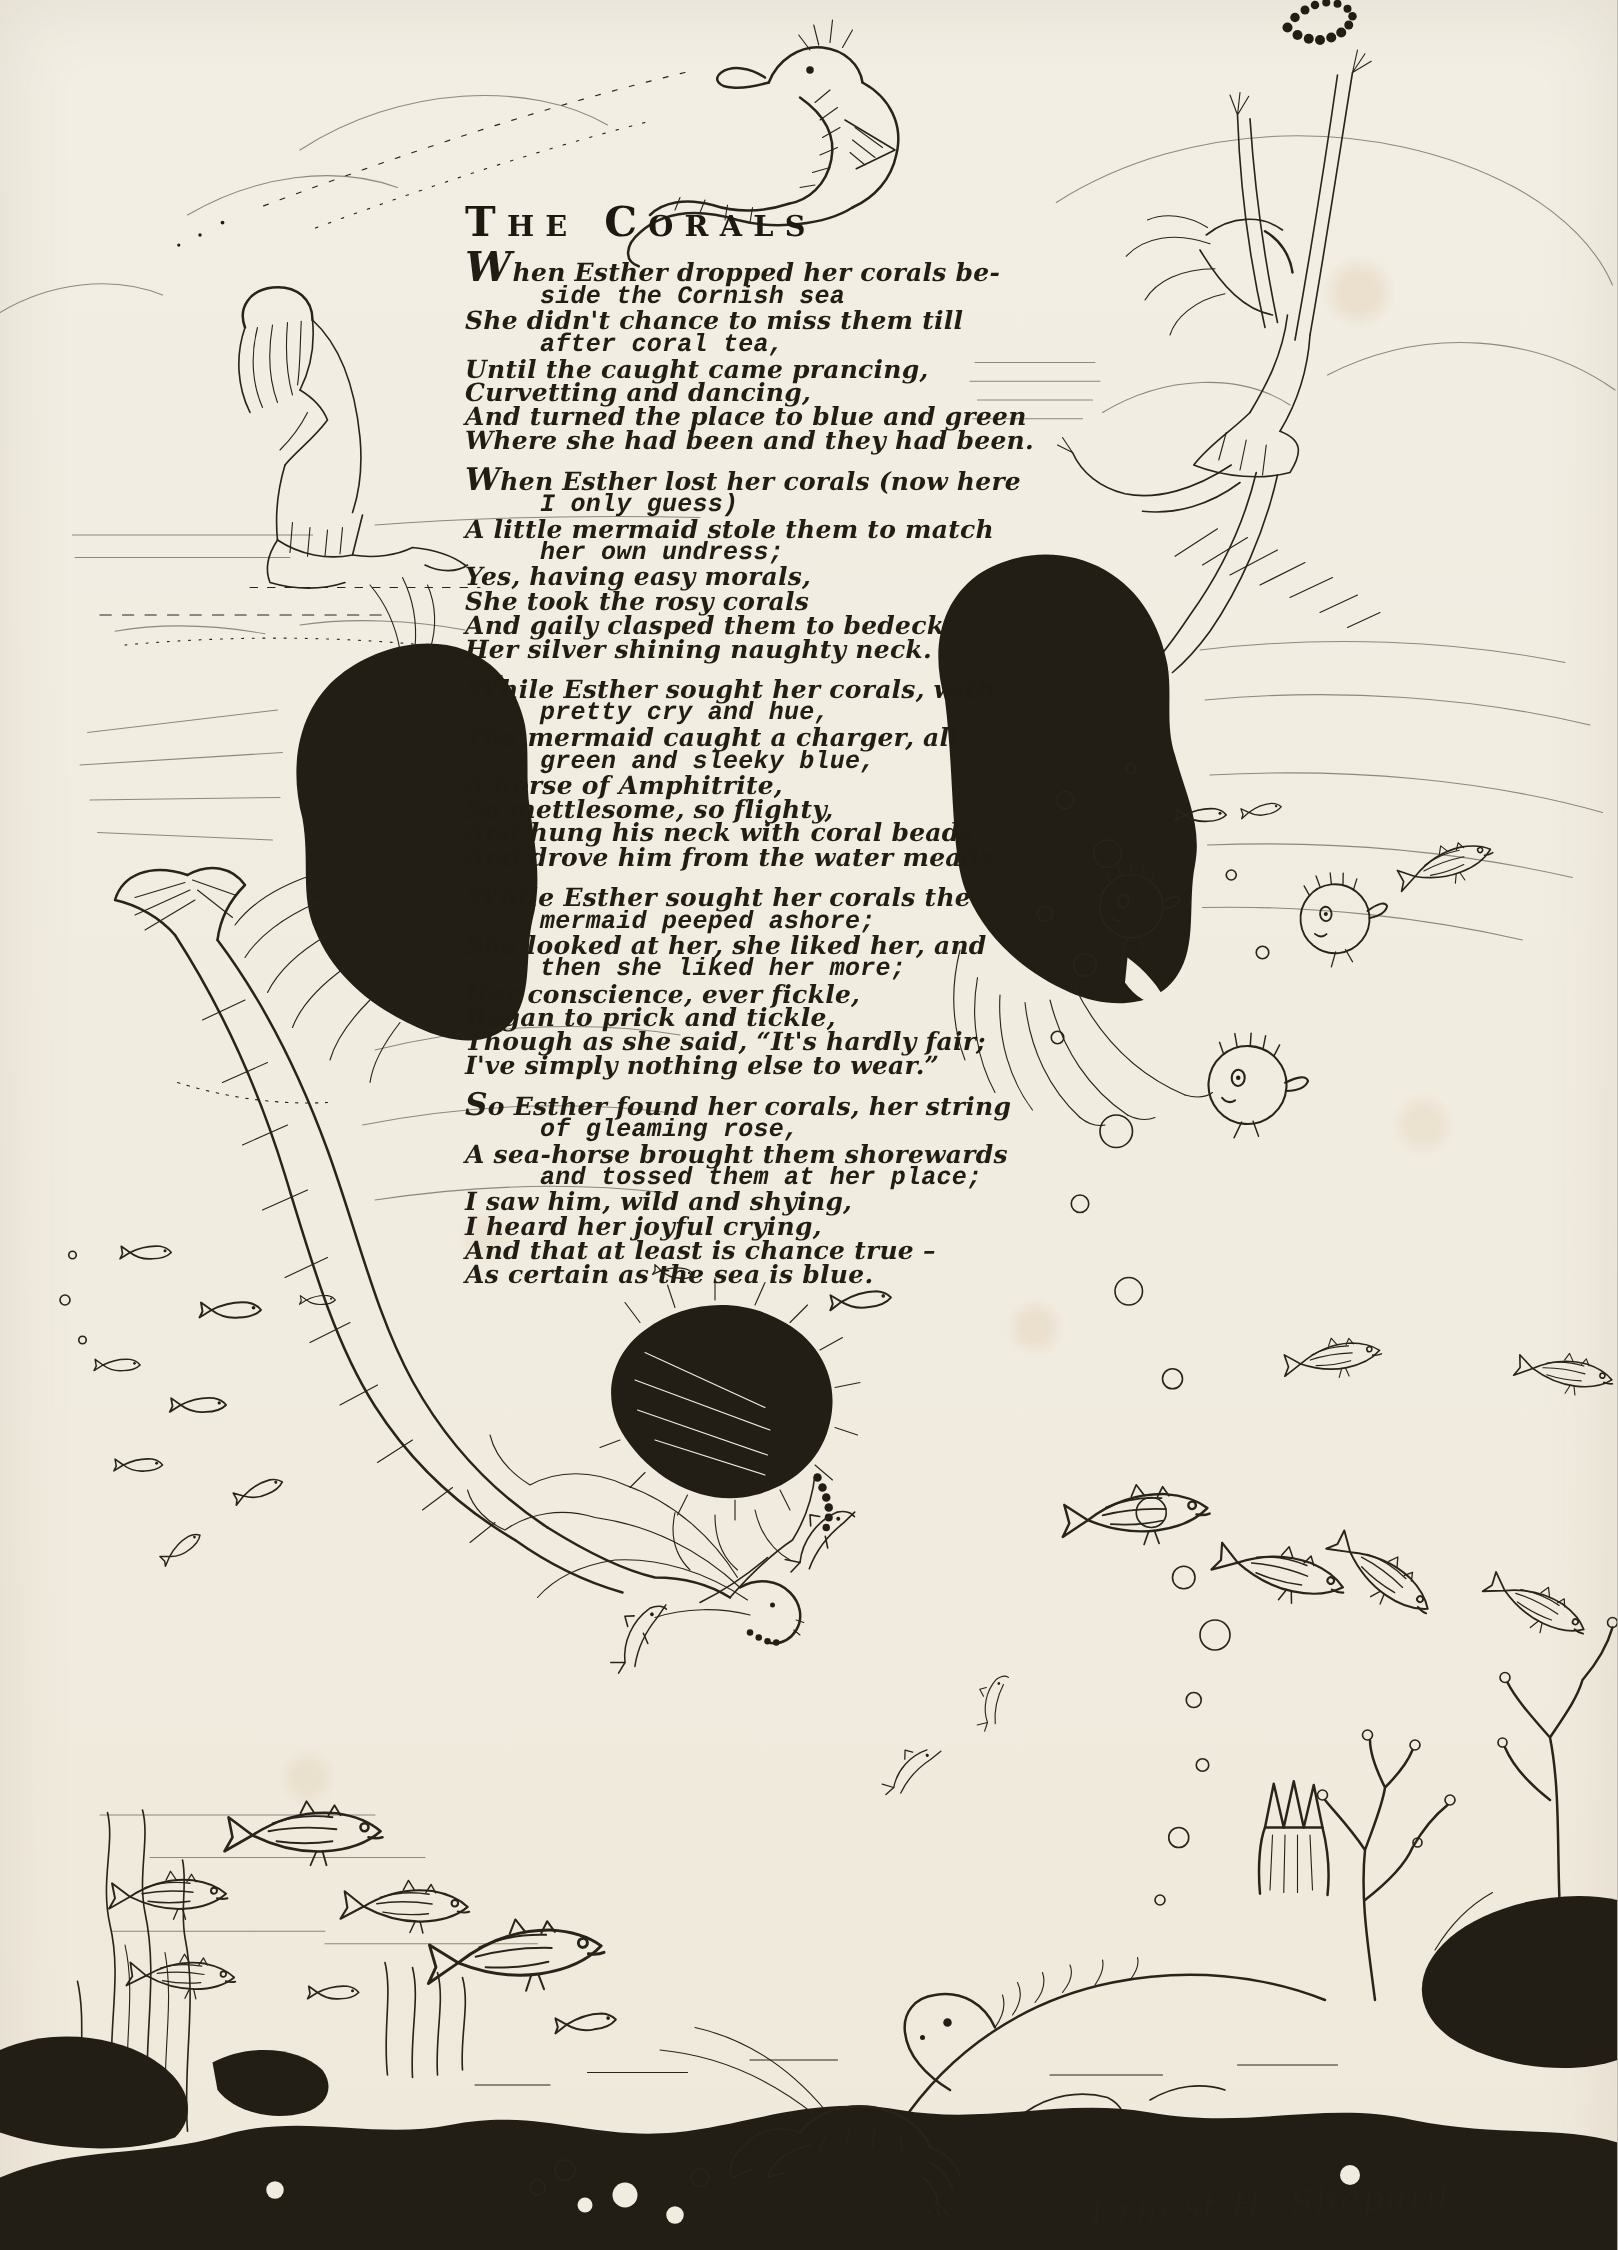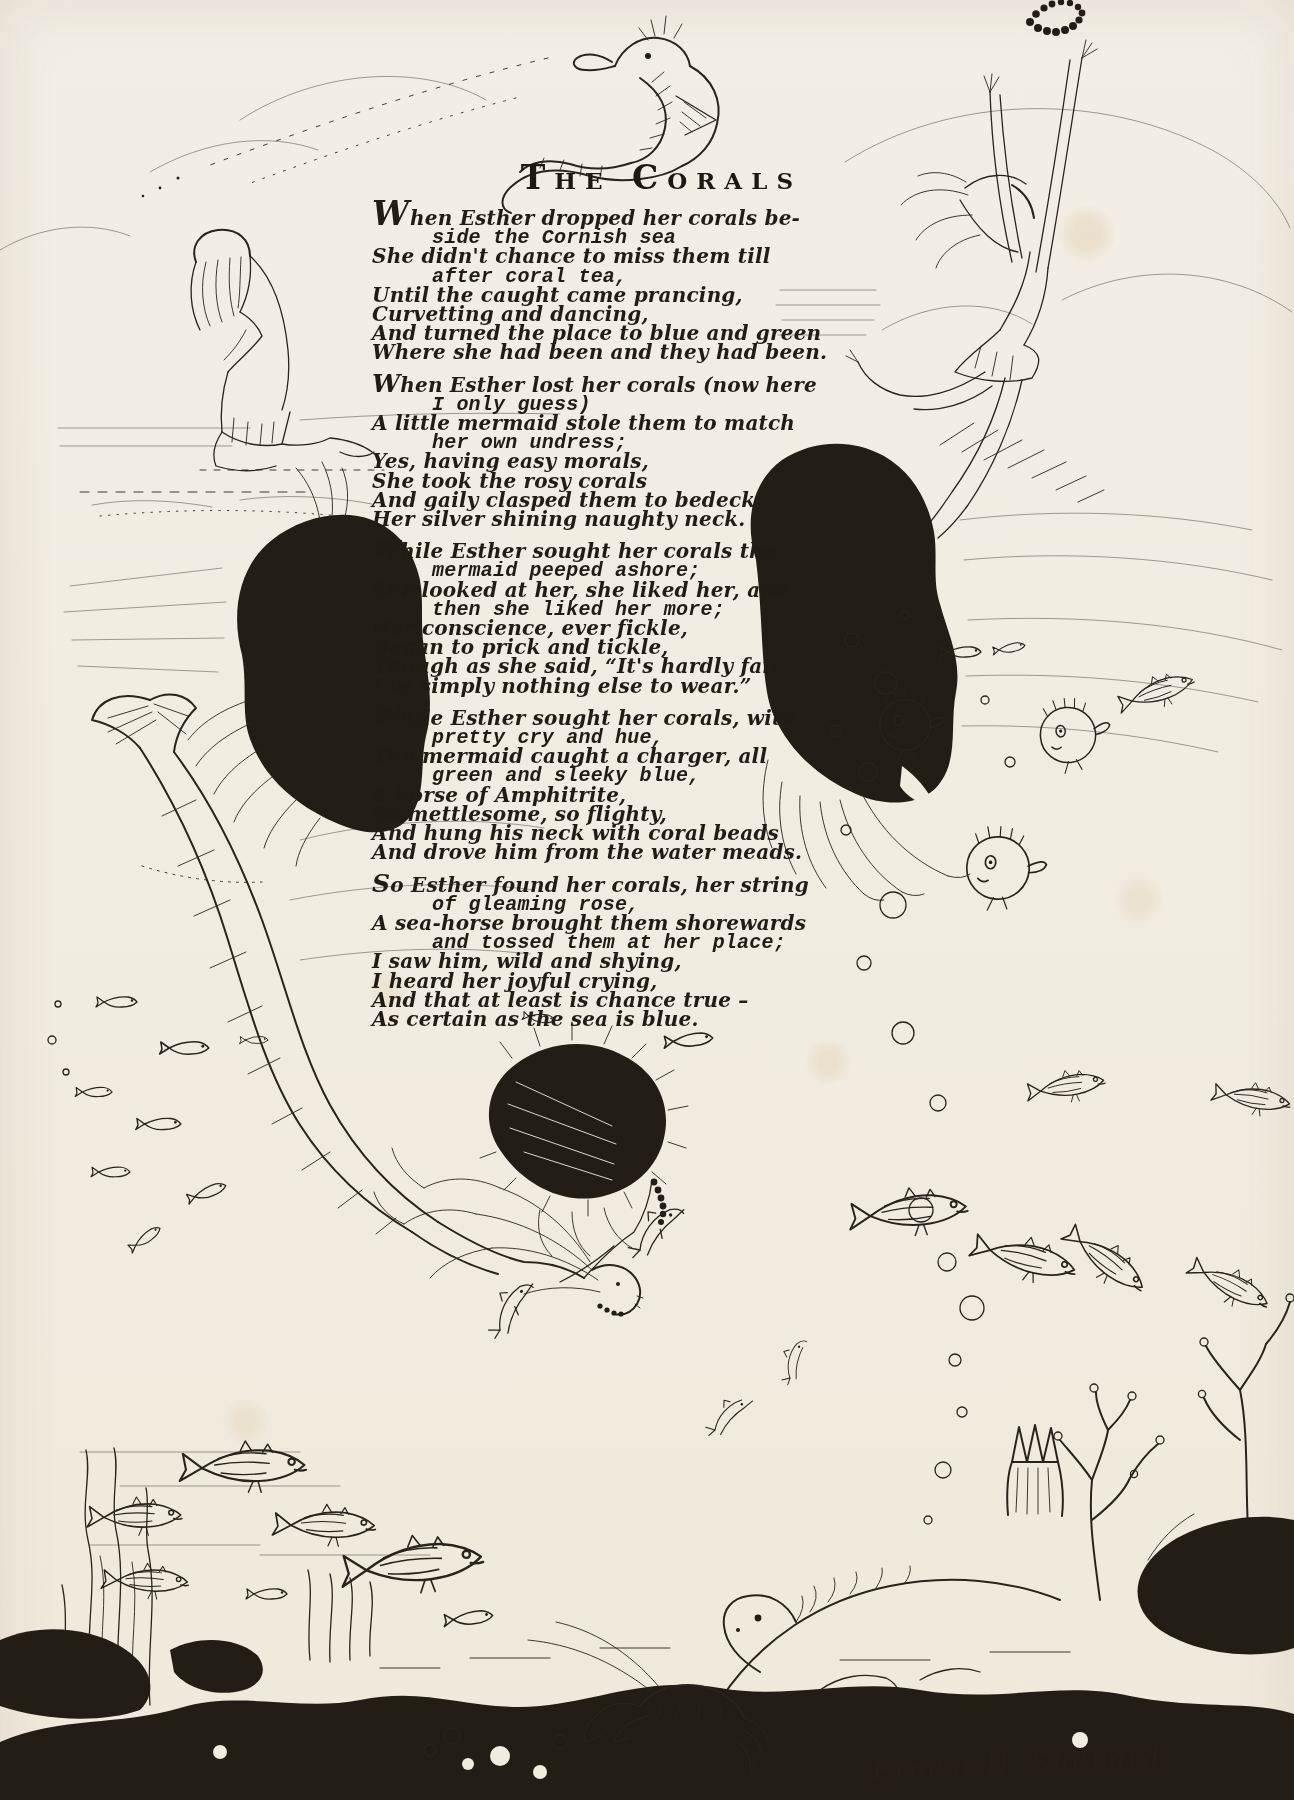--- a/index.html
+++ b/index.html
@@ -25,21 +25,21 @@
   .sk .paperline{stroke:#f1ece0 !important;}
   .sk .thin{stroke-width:.9;}
   .sk .faint{stroke-width:.85;opacity:.5;}
   .sk .w2{stroke-width:2;}
 
   .poem{
     position:absolute;left:372px;top:158px;width:430px;z-index:3;
     font-style:italic;font-weight:bold;
   }
   .poem-title{
-    font-style:normal;font-variant:small-caps;text-align:right;
+    font-style:normal;font-variant:small-caps;text-align:left;
     font-size:33px;letter-spacing:9px;line-height:40px;height:46px;
     color:#1d1912;
   }
   .poem-line{font-size:20px;line-height:19.2px;white-space:nowrap;letter-spacing:.2px;}
   .poem-line.indent{padding-left:60px;font-family:Liberation Mono, monospace;}
   .stanza{margin-bottom:11px;}
   .stanza .poem-line:first-child::first-letter{font-size:25px;}
   .stanza.first .poem-line:first-child::first-letter{font-size:33px;letter-spacing:1px;}
 
   .signature{
@@ -398,38 +398,38 @@
           <div class="poem-line">When Esther lost her corals (now here</div>
           <div class="poem-line indent">I only guess)</div>
           <div class="poem-line">A little mermaid stole them to match</div>
           <div class="poem-line indent">her own undress;</div>
           <div class="poem-line">Yes, having easy morals,</div>
           <div class="poem-line">She took the rosy corals</div>
           <div class="poem-line">And gaily clasped them to bedeck</div>
           <div class="poem-line">Her silver shining naughty neck.</div>
         </div>
         <div class="stanza">
+          <div class="poem-line">While Esther sought her corals, with</div>
+          <div class="poem-line indent">pretty cry and hue,</div>
+          <div class="poem-line">The mermaid caught a charger, all</div>
+          <div class="poem-line indent">green and sleeky blue,</div>
+          <div class="poem-line">A horse of Amphitrite,</div>
+          <div class="poem-line">So mettlesome, so flighty,</div>
+          <div class="poem-line">And hung his neck with coral beads</div>
+          <div class="poem-line">And drove him from the water meads.</div>
+        </div>
+        <div class="stanza">
           <div class="poem-line">While Esther sought her corals the</div>
           <div class="poem-line indent">mermaid peeped ashore;</div>
           <div class="poem-line">She looked at her, she liked her, and</div>
           <div class="poem-line indent">then she liked her more;</div>
           <div class="poem-line">Her conscience, ever fickle,</div>
           <div class="poem-line">Began to prick and tickle,</div>
           <div class="poem-line">Though as she said, “It's hardly fair;</div>
           <div class="poem-line">I've simply nothing else to wear.”</div>
-        </div>
-        <div class="stanza">
-          <div class="poem-line">While Esther sought her corals, with</div>
-          <div class="poem-line indent">pretty cry and hue,</div>
-          <div class="poem-line">The mermaid caught a charger, all</div>
-          <div class="poem-line indent">green and sleeky blue,</div>
-          <div class="poem-line">A horse of Amphitrite,</div>
-          <div class="poem-line">So mettlesome, so flighty,</div>
-          <div class="poem-line">And hung his neck with coral beads</div>
-          <div class="poem-line">And drove him from the water meads.</div>
         </div>
         <div class="stanza">
           <div class="poem-line">So Esther found her corals, her string</div>
           <div class="poem-line indent">of gleaming rose,</div>
           <div class="poem-line">A sea-horse brought them shorewards</div>
           <div class="poem-line indent">and tossed them at her place;</div>
           <div class="poem-line">I saw him, wild and shying,</div>
           <div class="poem-line">I heard her joyful crying,</div>
           <div class="poem-line">And that at least is chance true –</div>
           <div class="poem-line">As certain as the sea is blue.</div>

